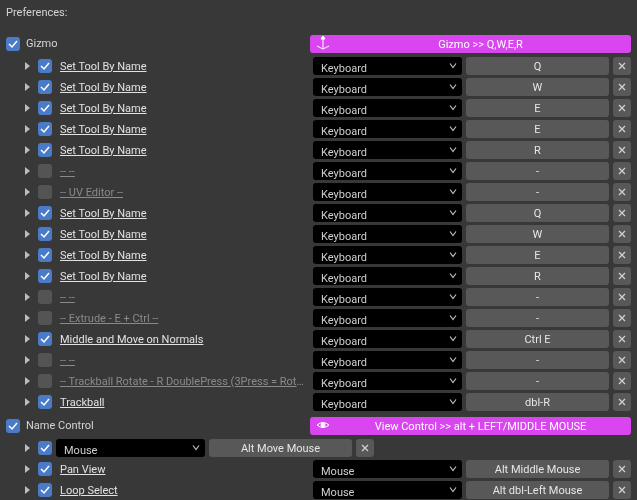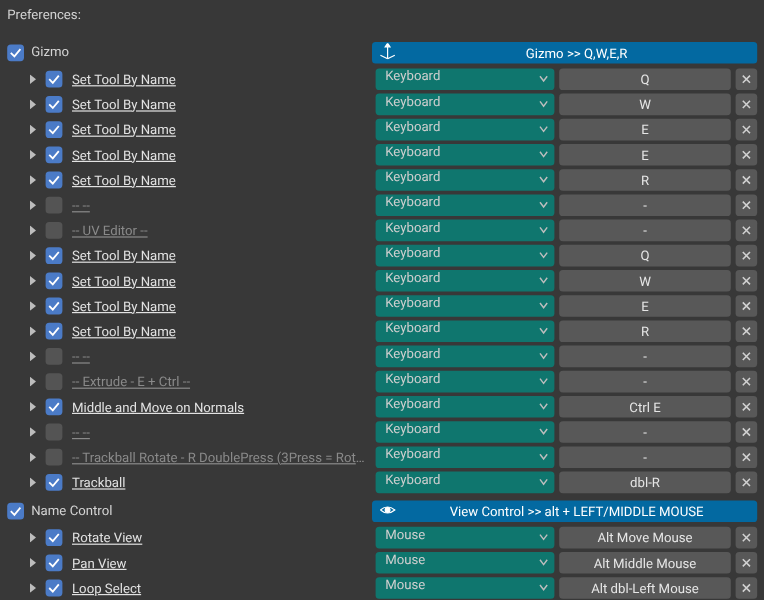--- a/index.html
+++ b/index.html
@@ -16,21 +16,21 @@
   .pref-label { margin-bottom: 16px; }
   .section-header {
     display: flex;
     align-items: center;
     gap: 6px;
     margin-bottom: 4px;
   }
   .section-title { flex: 0 0 298px; display: flex; align-items: flex-start; gap: 6px; }
   .section-banner {
     flex: 1;
-    background: #0369a1;
+    background: #d946ef;
     color: #ffffff;
     border-radius: 3px;
     height: 18px;
     display: flex;
     align-items: center;
     gap: 6px;
     padding: 0 6px;
   }
   .section-banner .banner-icon svg { width: 14px; height: 14px; }
   .section-banner .banner-text { flex: 1; text-align: center; font-size: 11px; }
@@ -70,24 +70,24 @@
     color: #e2e2e2;
     white-space: nowrap;
     overflow: hidden;
     text-overflow: ellipsis;
     text-decoration: underline;
   }
   .row-label.muted { color: #8a8a8a; }
   .device-select {
     width: 149px;
     height: 18px;
-    background: #0f766e;
+    background: #000000;
     border-radius: 3px;
     display: flex;
-    align-items: flex-start;
+    align-items: flex-end;
     padding: 0 18px 0 8px;
     position: relative;
     color: #cfcfcf;
     cursor: pointer;
     flex-shrink: 0;
   }
   .device-select .chev {
     position: absolute;
     right: 5px;
     top: 50%;
@@ -662,21 +662,20 @@
     <span class="expand">
       <svg viewBox="0 0 8 8">
           <path d="M2 0 L7 4 L2 8 Z" fill="#bdbdbd"></path>
         </svg>
     </span>
     <span class="checkbox checked">
       <svg viewBox="0 0 10 10">
           <path d="M1 5 L4 8 L9 2" stroke="#fff" stroke-width="1.5" fill="none"></path>
         </svg>
     </span>
-    <span class="row-label">Rotate View</span>
     <span class="device-select">
       <span class="device-text">Mouse</span>
       <span class="chev">
         <svg viewBox="0 0 8 8">
             <path d="M1 2 L4 6 L7 2" stroke="#bdbdbd" stroke-width="1.2" fill="none"></path>
           </svg>
       </span>
     </span>
     <span class="shortcut-btn">
       <span class="shortcut-text">Alt Move Mouse</span>

